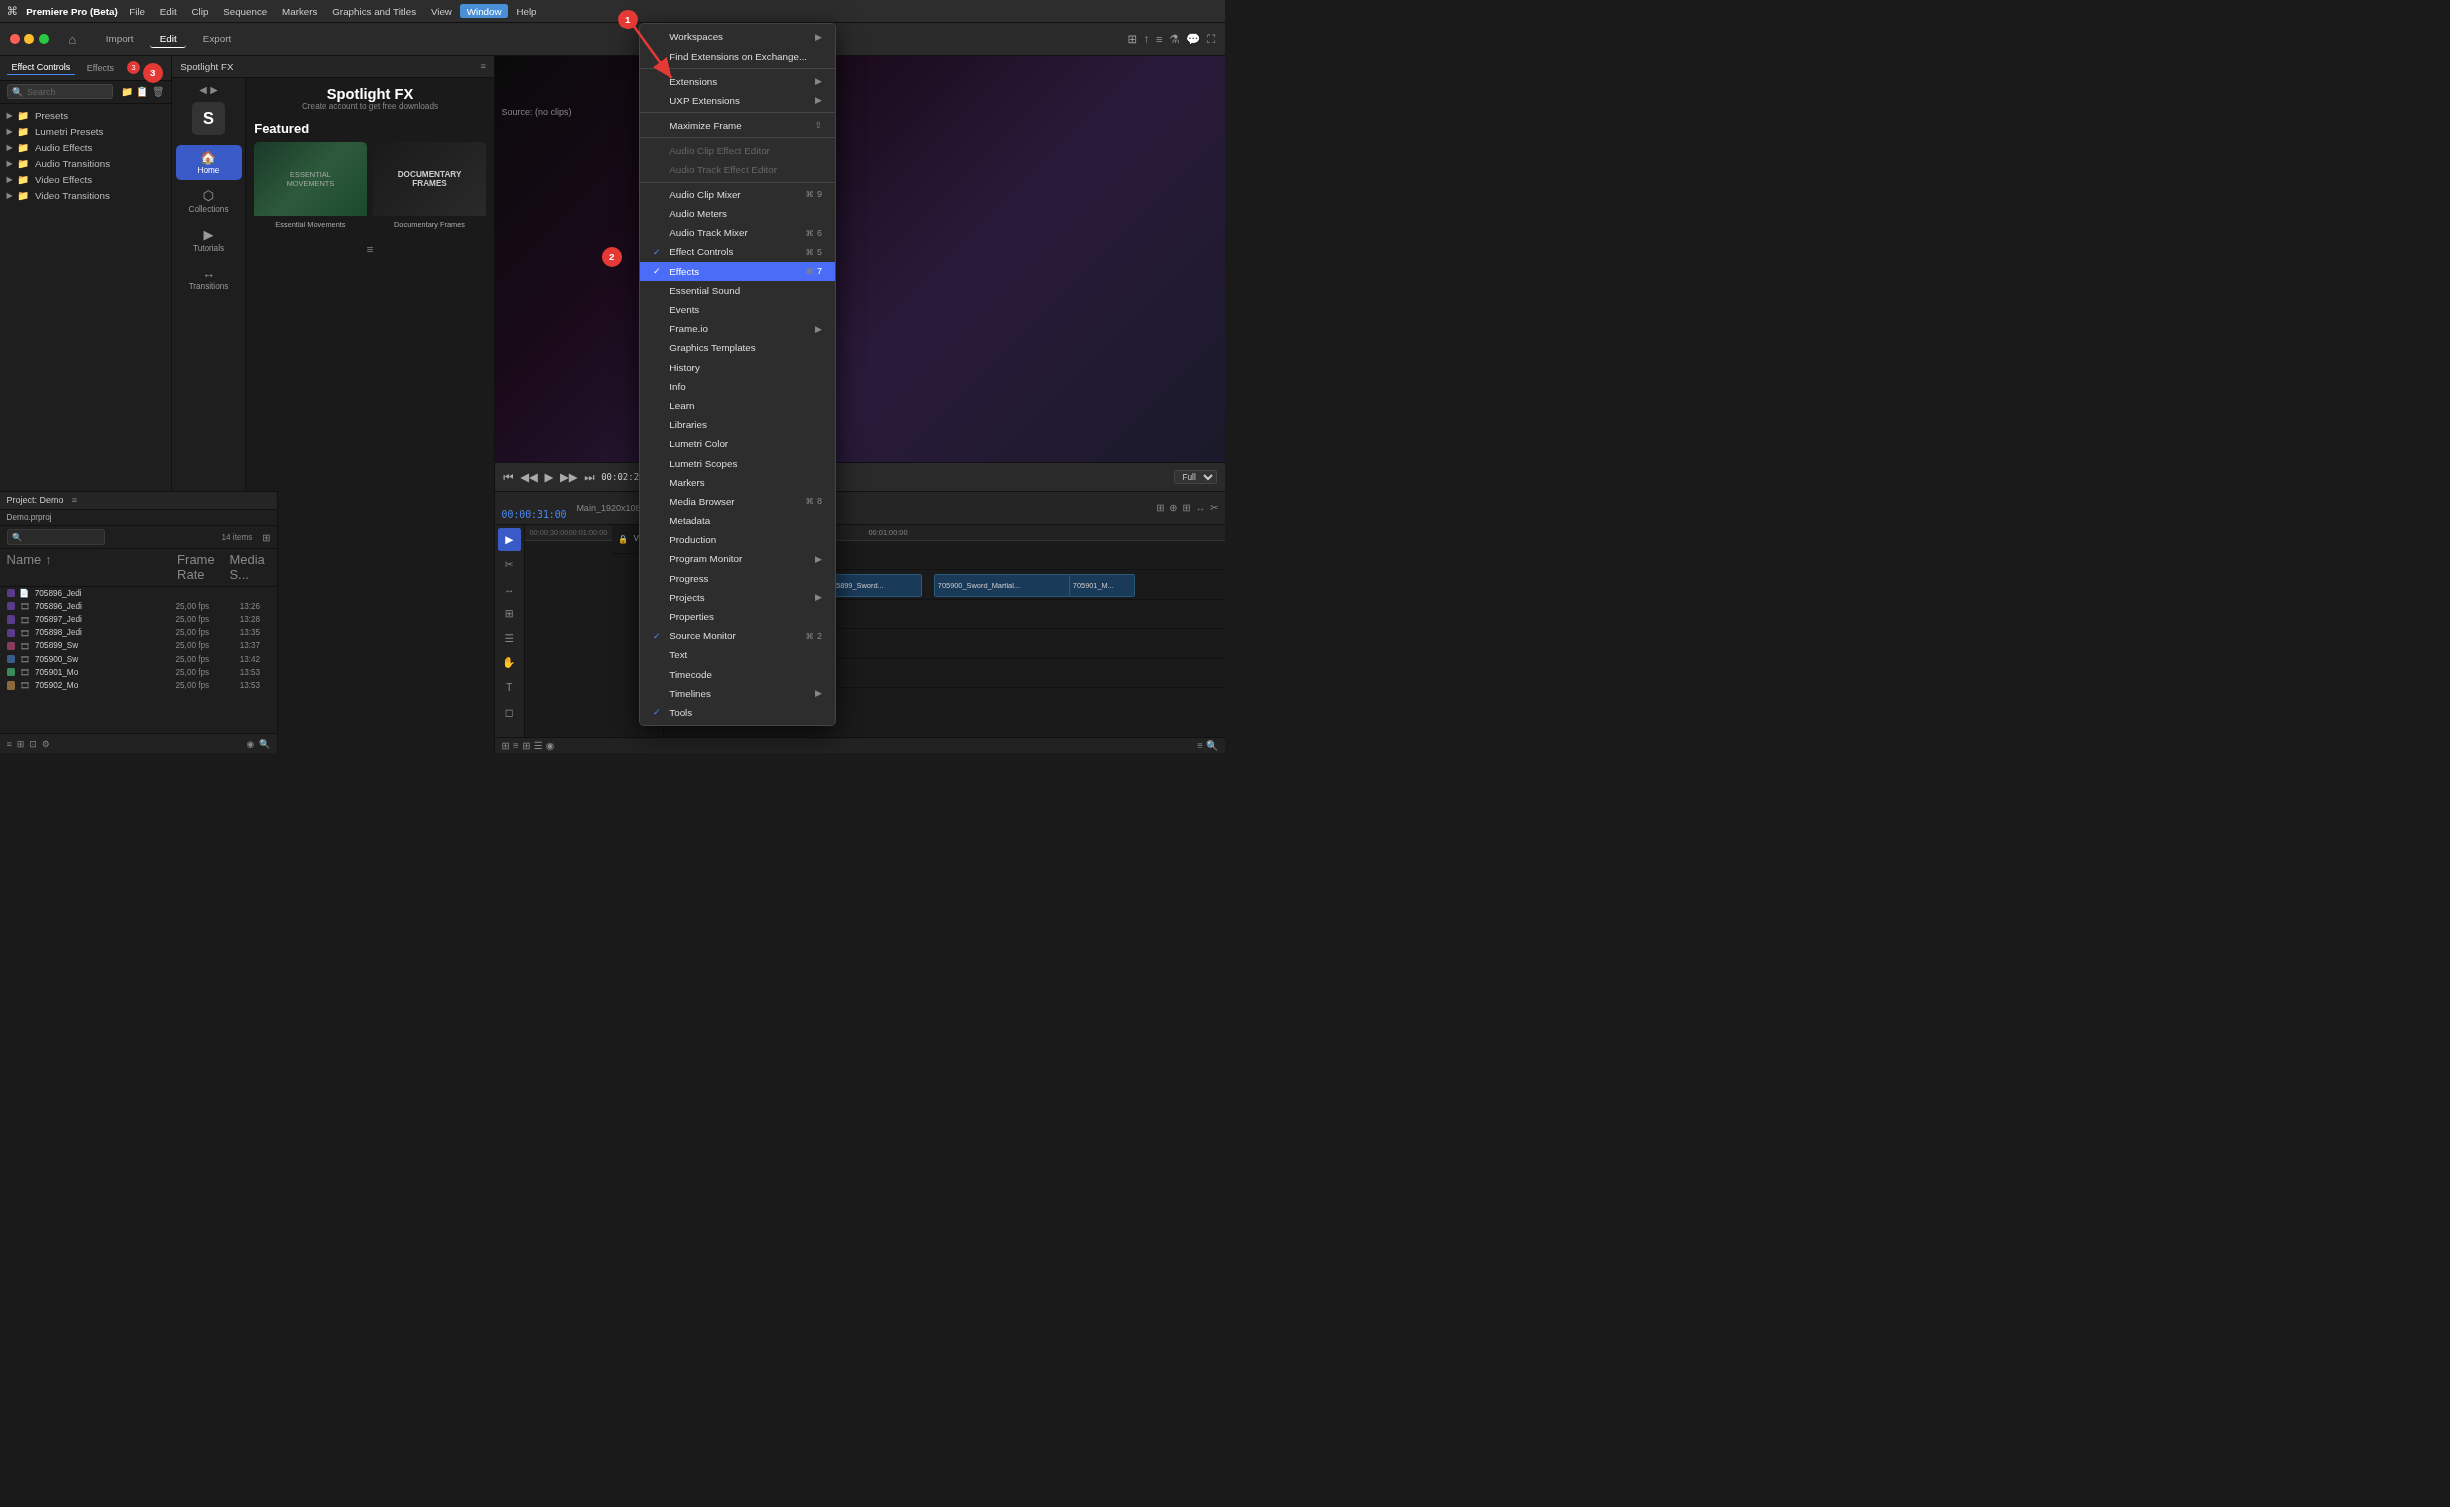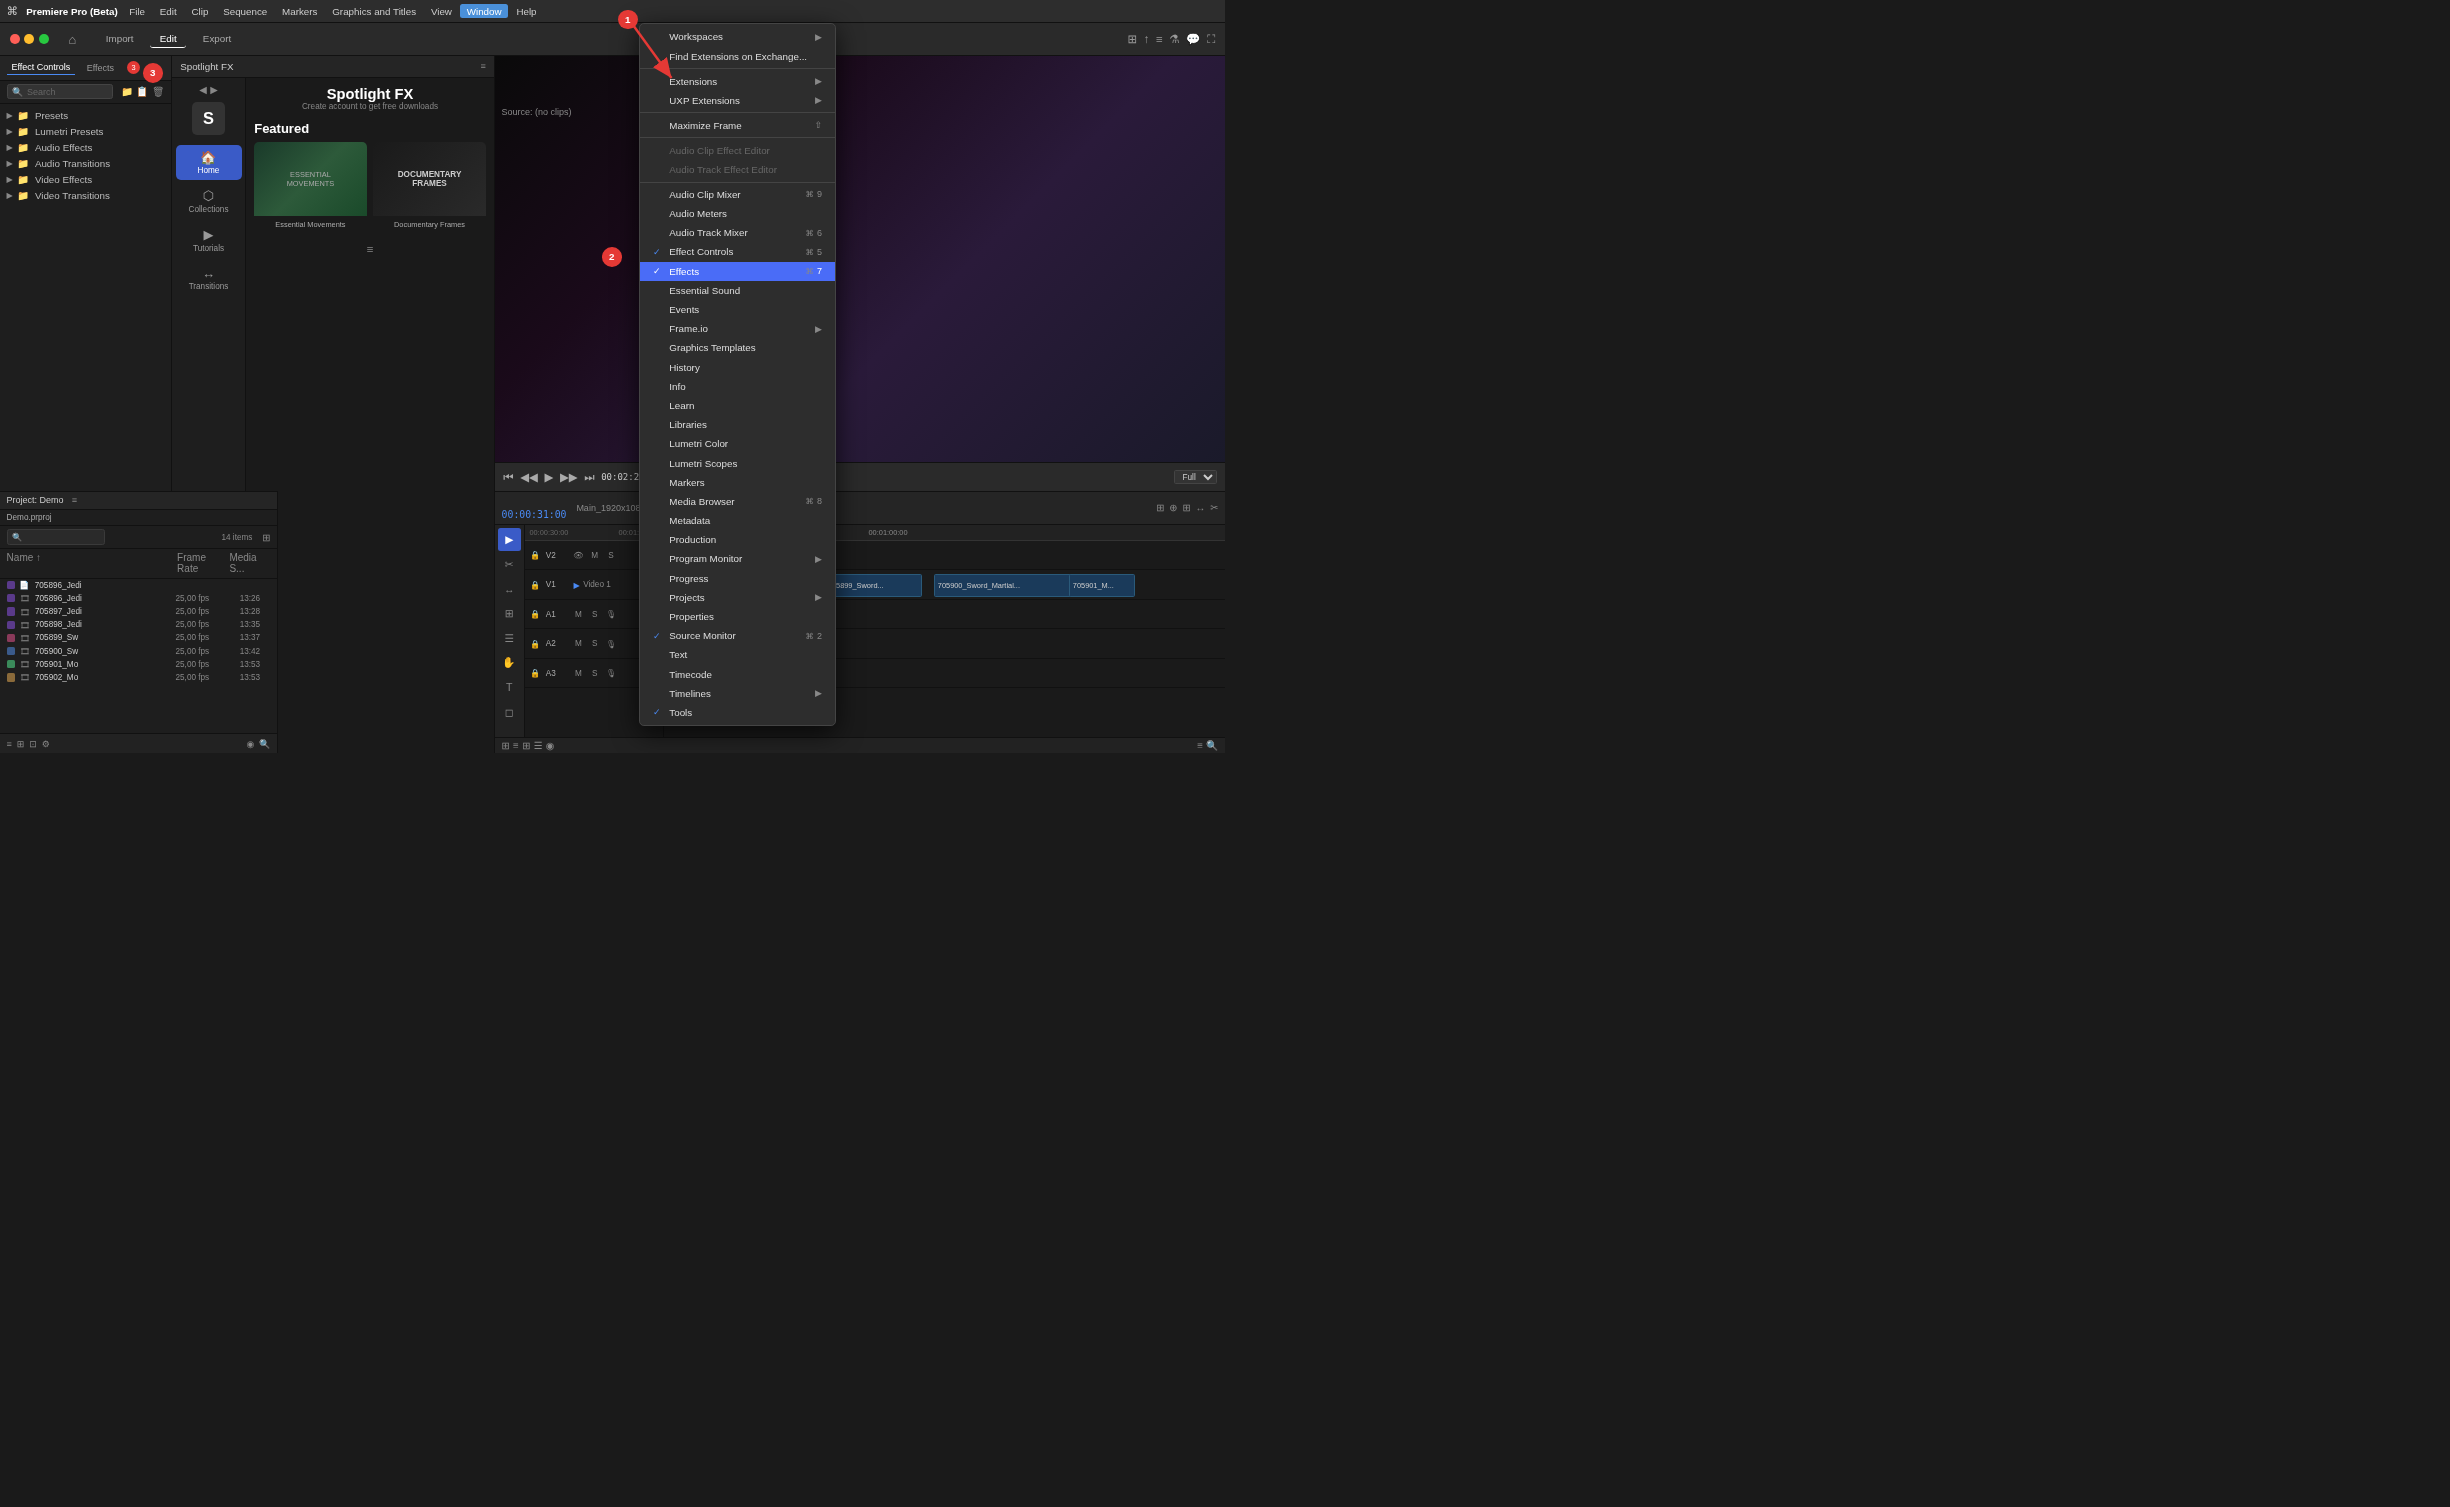--- a/index.html
+++ b/index.html
@@ -326,21 +326,21 @@
       background: #252525;
       border-bottom: 0.8px solid #111;
       gap: 6.6px;
     }
     .timeline-time { color: #4a8af4; font-size: 9.8px; font-family: monospace; font-weight: 500; margin-top: 14px; }
     .timeline-body { display: flex; flex: 1; overflow: hidden; }
     .timeline-tracks-left {
       width: 139px;
       border-right: 0.8px solid #111;
       display: flex;
-      flex-direction: column;
+      flex-direction: row;
     }
     .track-row {
       height: 29.5px;
       display: flex;
       align-items: center;
       padding: 0 4.9px;
       border-bottom: 0.8px solid #111;
       gap: 3.3px;
     }
     .track-label { color: #aaa; font-size: 8.2px; min-width: 23px; }
@@ -393,21 +393,21 @@
       padding: 1.6px 4.9px;
       font-size: 8.2px;
       width: 98px;
     }
     .project-cols {
       display: flex;
       padding: 3.3px 6.6px;
       gap: 3.3px;
       border-bottom: 0.8px solid #111;
       color: #888;
-      font-size: 10px;
+      font-size: 13px;
     }
     .col-name { flex: 1; }
     .col-fps { width: 49px; }
     .col-ms { width: 41px; }
     .project-file {
       padding: 1.6px 6.6px;
       color: #ccc;
       font-size: 8.2px;
       display: flex;
       align-items: center;

